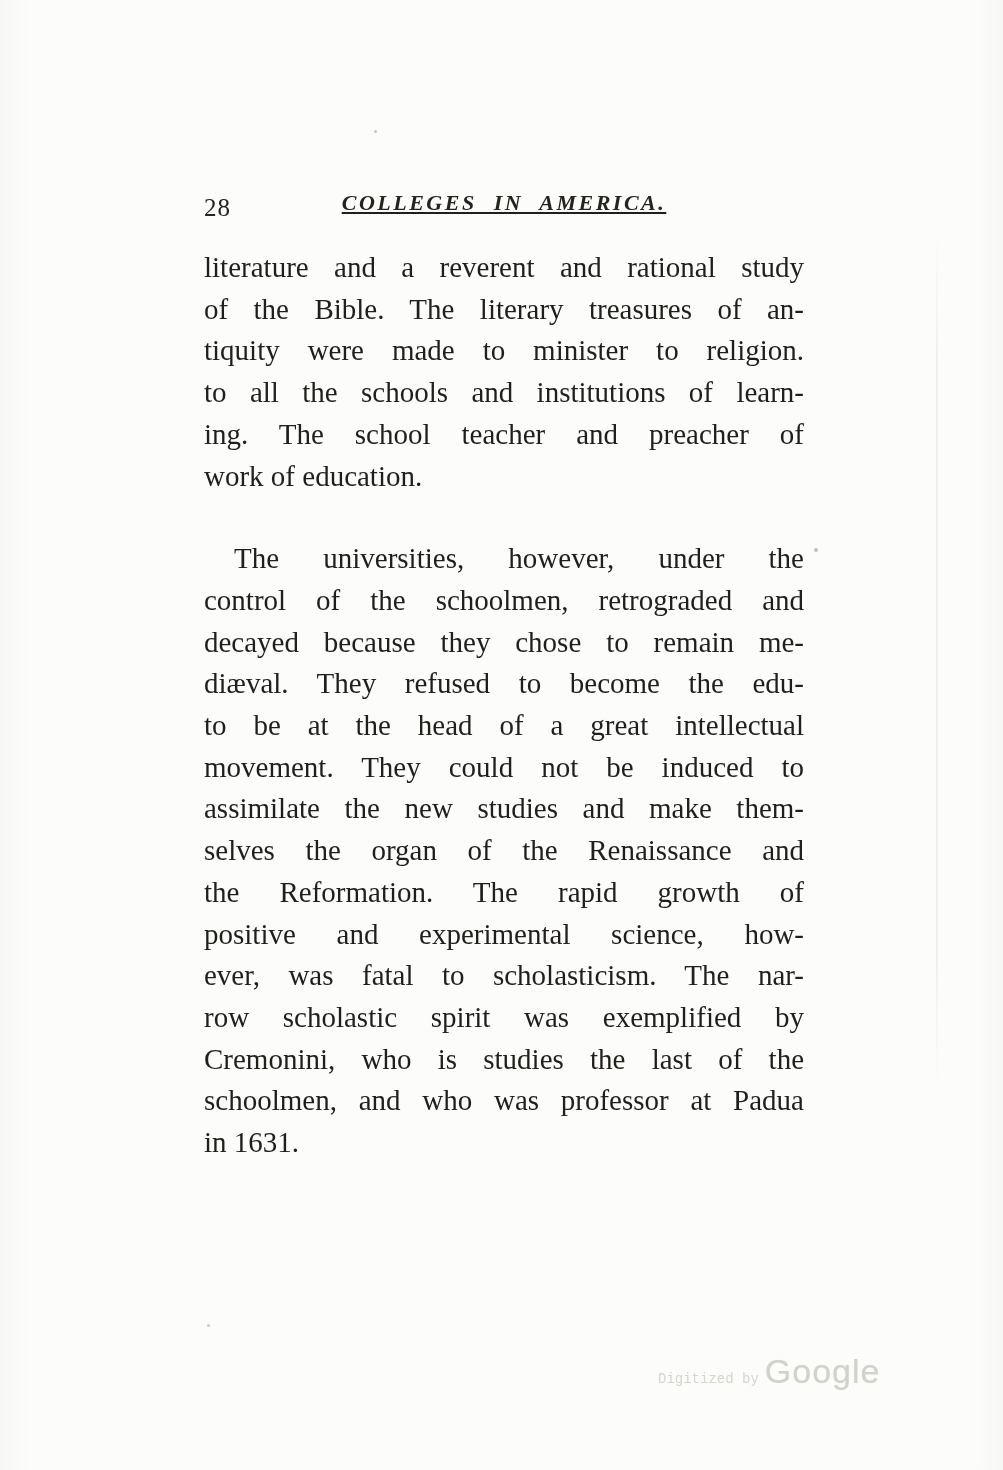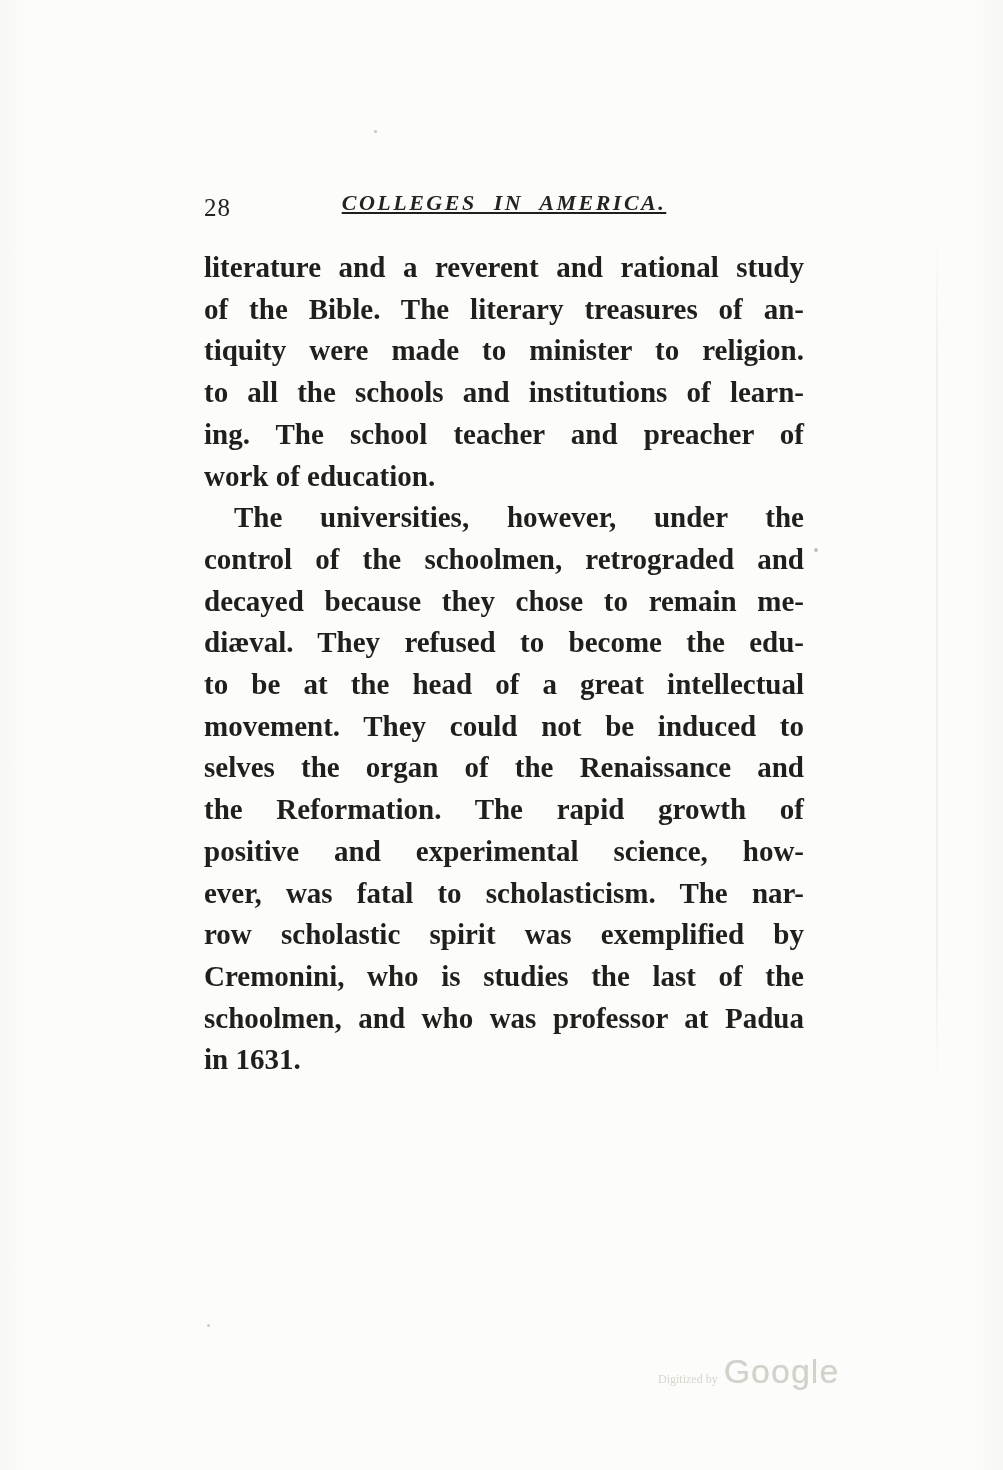--- a/index.html
+++ b/index.html
@@ -50,41 +50,41 @@
     top: 247px;
     width: 600px;
     font-size: 29px;
     line-height: 41.7px;
     color: #211f1b;
   }
   .line {
     text-align: justify;
     text-align-last: justify;
     white-space: normal;
-    font-weight: bold;
   }
   .line.lastline {
     text-align-last: left;
   }
   .para.indent .line:first-child {
     text-indent: 30px;
+    margin-top: 41px;
   }
   .watermark {
     position: absolute;
     left: 658px;
     top: 1352px;
     display: flex;
     align-items: baseline;
     gap: 6px;
     color: #cfcfc8;
     user-select: none;
   }
   .watermark .wm-prefix {
-    font-size: 12px;
-    font-family: Liberation Serif, serif;
+    font-size: 14px;
+    font-family: Liberation Mono, monospace;
     color: #d5d5ce;
   }
   .watermark .wm-brand {
     font-size: 34px;
     font-family: "Liberation Sans", sans-serif;
     letter-spacing: 1px;
     color: #d2d2cb;
     text-shadow: 0 0 1px #e4e4de;
   }
   .speck {
@@ -125,20 +125,21 @@
       <div class="line lastline">work of education.</div>
     </div>
 
     <div class="para indent">
       <div class="line">The universities, however, under the</div>
       <div class="line">control of the schoolmen, retrograded and</div>
       <div class="line">decayed because they chose to remain me-</div>
       <div class="line">diæval.  They refused to become the edu-</div>
       <div class="line">to be at the head of a great intellectual</div>
       <div class="line">movement.  They could not be induced to</div>
+      <div class="line">assimilate the new studies and make them-</div>
       <div class="line">selves the organ of the Renaissance and</div>
       <div class="line">the Reformation.  The rapid growth of</div>
       <div class="line">positive and experimental science, how-</div>
       <div class="line">ever, was fatal to scholasticism.  The nar-</div>
       <div class="line">row scholastic spirit was exemplified by</div>
       <div class="line">Cremonini, who is studies the last of the</div>
       <div class="line">schoolmen, and who was professor at Padua</div>
       <div class="line lastline">in 1631.</div>
     </div>
 

